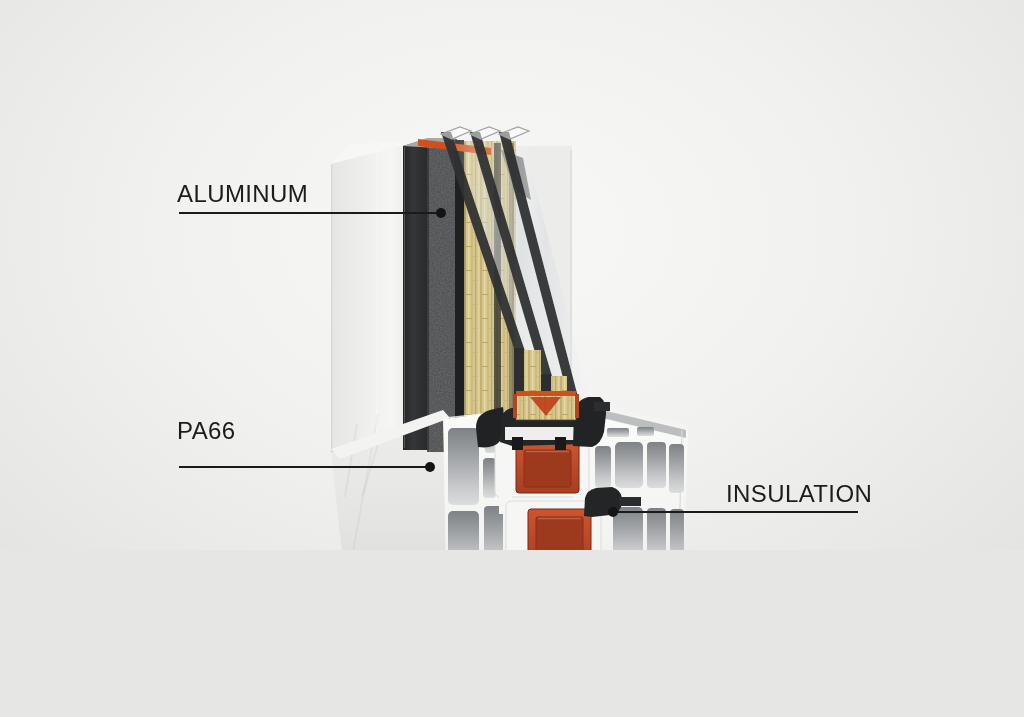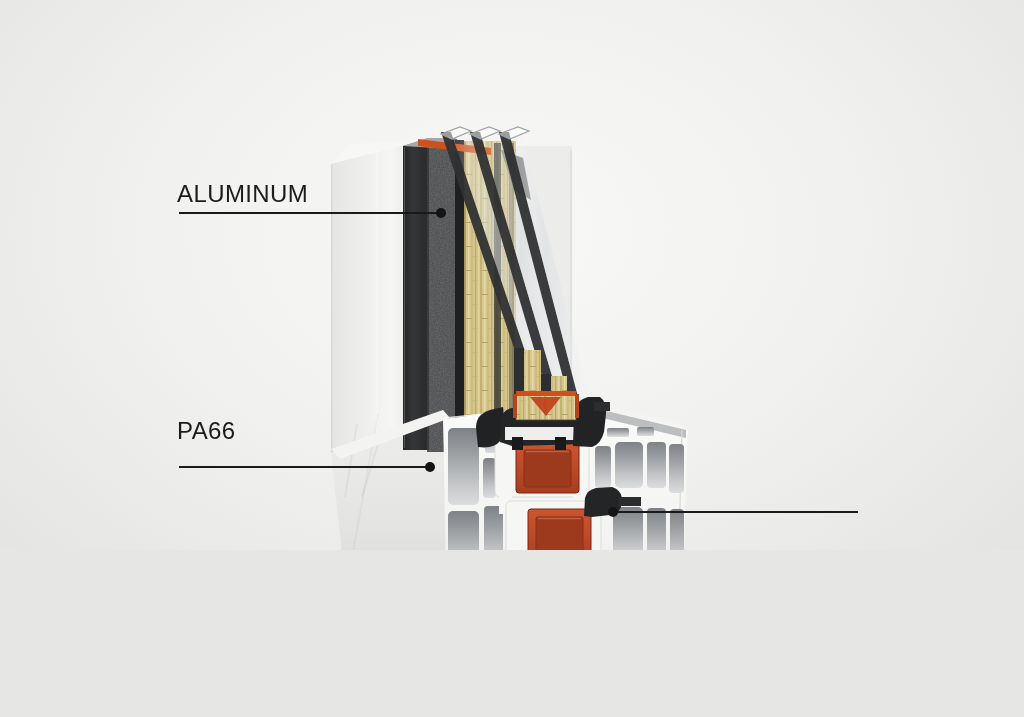--- a/index.html
+++ b/index.html
@@ -242,16 +242,17 @@
 </svg>
 
 <div class="callout-label" style="left:177px;top:181px">ALUMINUM</div>
 <div class="leader-line" style="left:179px;top:212px;width:263px"></div>
 <div class="leader-dot" style="left:436px;top:208px"></div>
 
 <div class="callout-label" style="left:177px;top:418px">PA66</div>
 <div class="leader-line" style="left:179px;top:466px;width:252px"></div>
 <div class="leader-dot" style="left:425px;top:462px"></div>
 
+<div class="callout-label" style="left:726px;top:481px">INSULATION</div>
 <div class="leader-line" style="left:611px;top:511px;width:247px"></div>
 <div class="leader-dot" style="left:608px;top:507px"></div>
 
 </div>
 
 </body></html>

